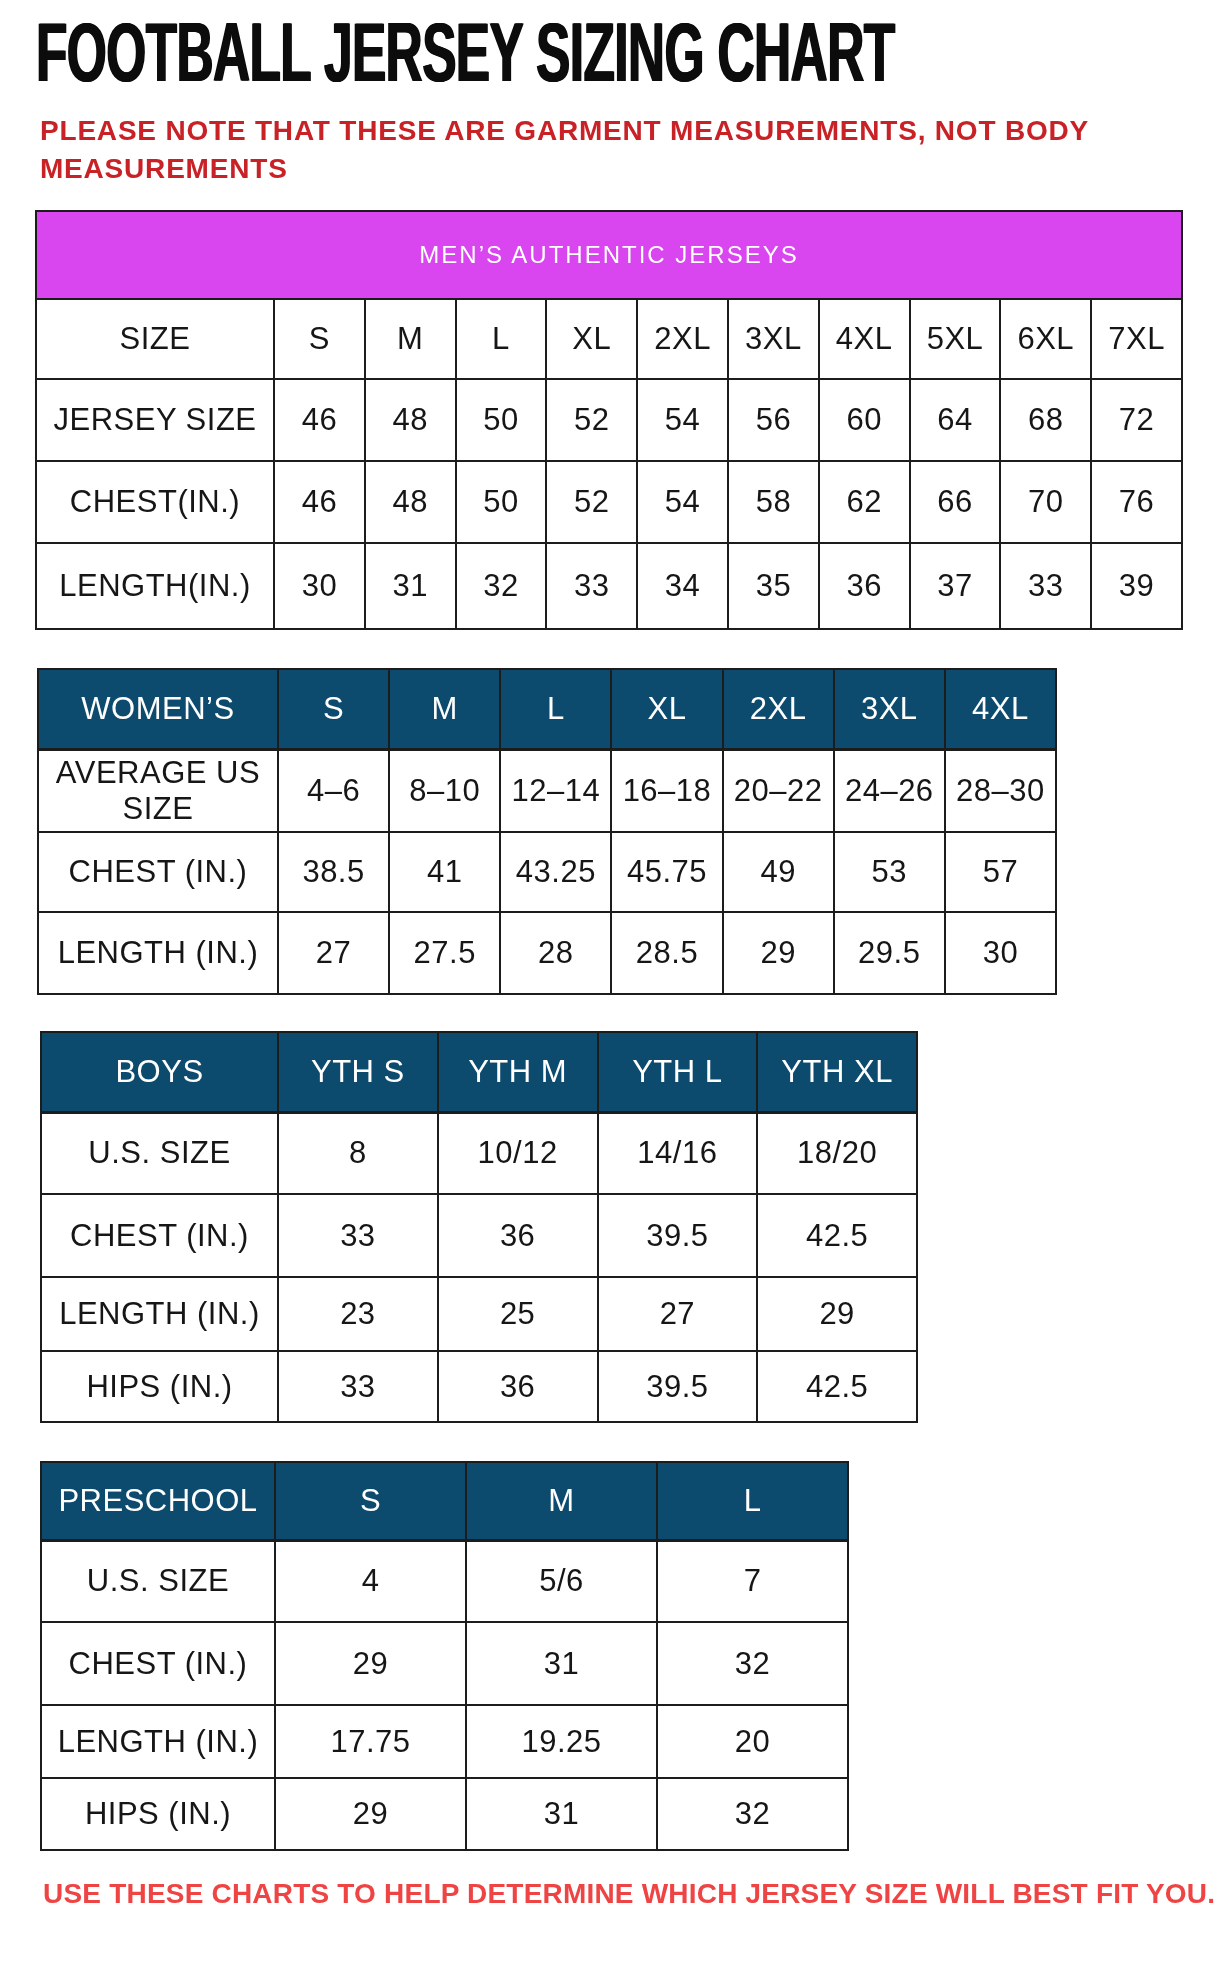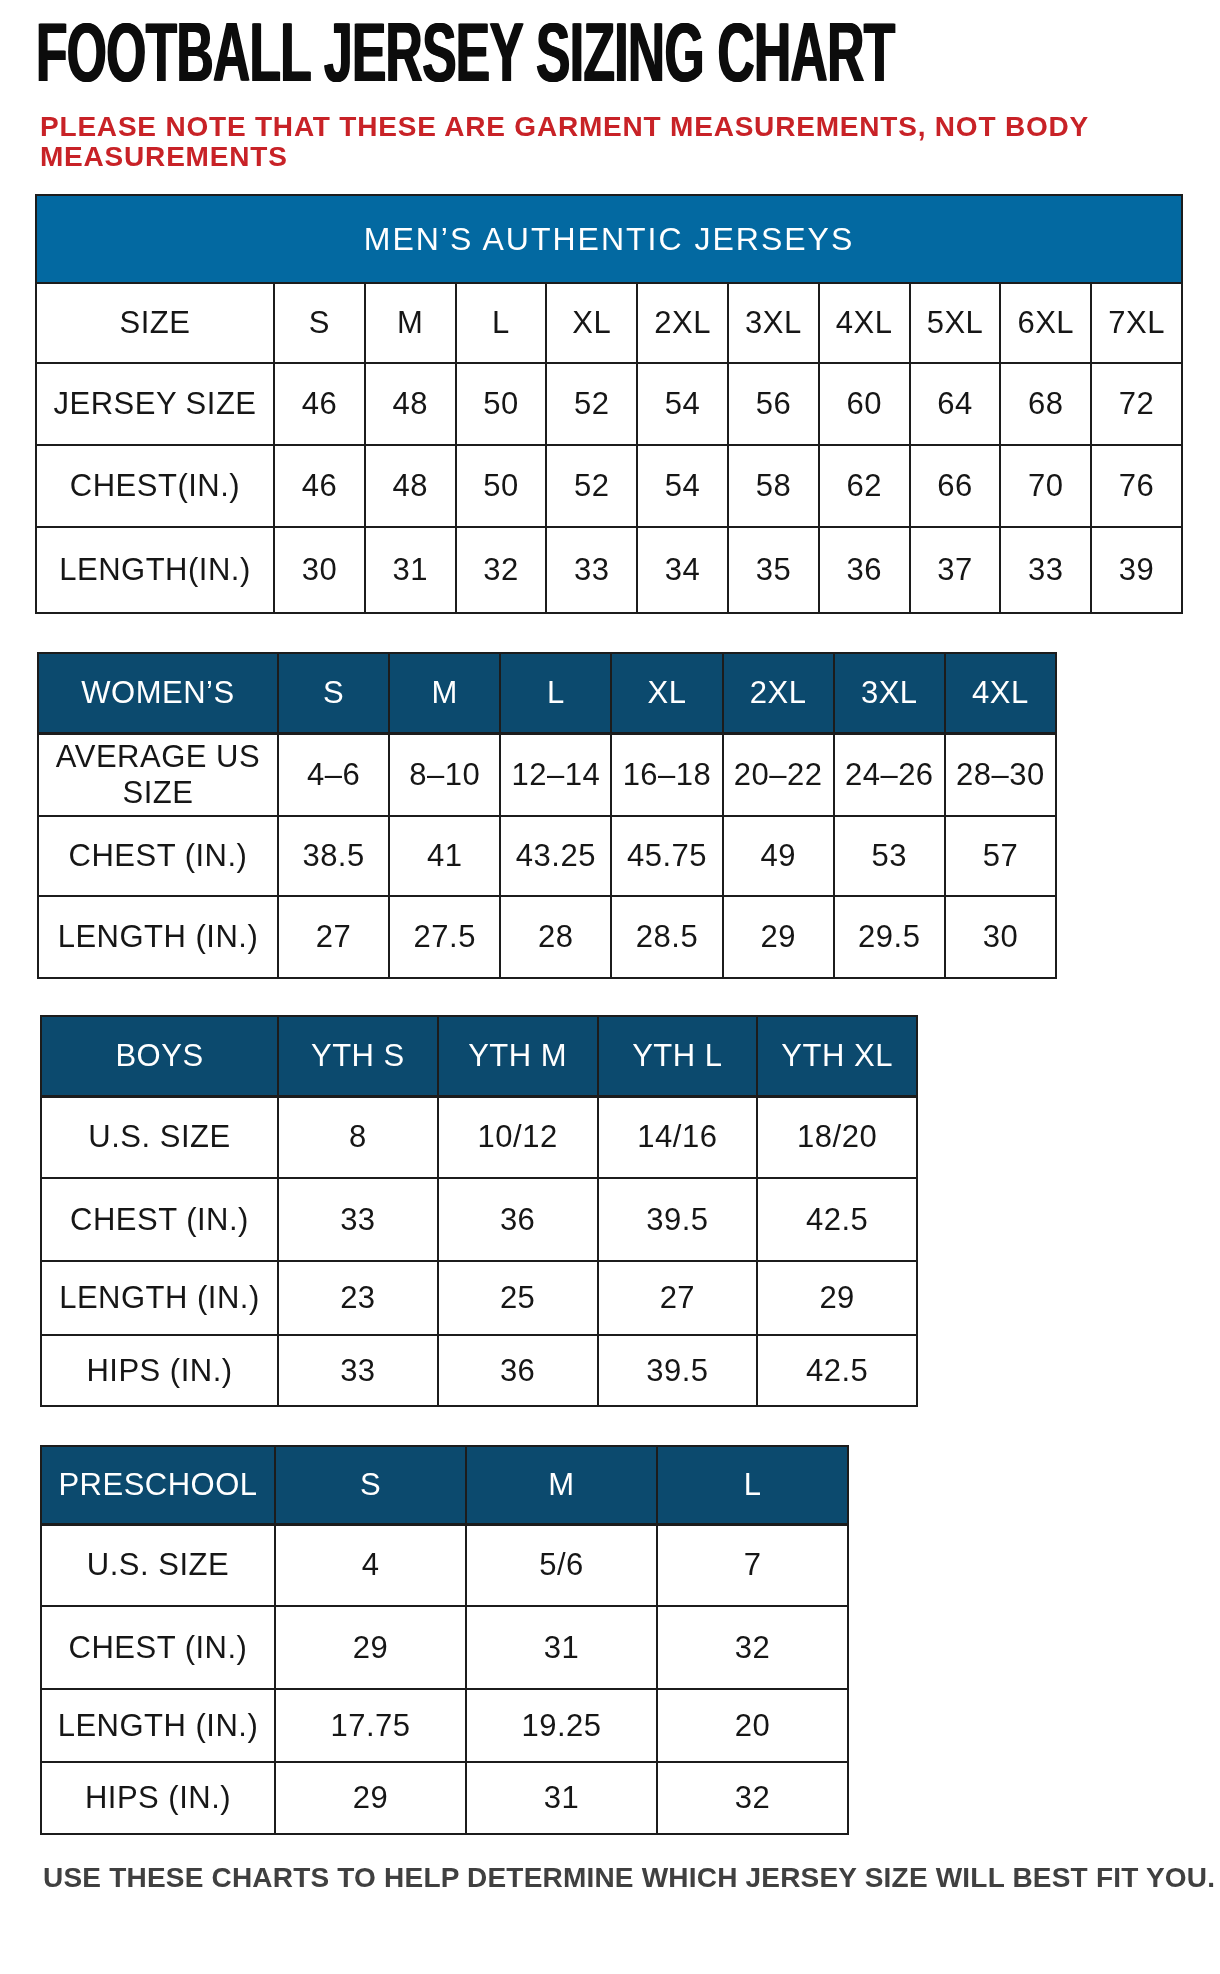--- a/index.html
+++ b/index.html
@@ -13,39 +13,39 @@
   .title { margin:20px 0 0 36px; height:66px; white-space:nowrap;text-align:right; }
   .title span {
     display:inline-block; font-size:83px; line-height:66px; font-weight:700;
     color:#0c0c0c; letter-spacing:-1px;
     transform:scaleX(0.62); transform-origin:0 50%;
     text-shadow:1.2px 0 0 #0c0c0c, -1.2px 0 0 #0c0c0c;
     white-space:nowrap;
   }
   .note {
     margin:26px 0 0 40px; width:1135px;
-    color:#c82227; font-size:28px; line-height:30px; font-weight:700;
+    color:#c82227; font-size:28px; line-height:38px; font-weight:700;
     letter-spacing:0.8px;
   }
   .footer-note {
     margin:27px 0 0 43px;
-    color:#404040; font-size:28px; font-weight:700; letter-spacing:0.2px;
+    color:#ef4444; font-size:28px; font-weight:700; letter-spacing:0.2px;
     white-space:nowrap;
   }
   
   table { border-collapse:collapse; table-layout:fixed; }
   td {
     border:2px solid #1c1c1c; text-align:center; vertical-align:middle;
     font-size:31px; line-height:1.15; color:#161616; letter-spacing:0.5px;
     padding:0 4px; overflow:hidden;
   }
   td.lbl { padding:0 14px; }
   tr.gray td { background:#0c4a6e; color:#ffffff; border-bottom-width:3px; }
   td.banner {
-    background:#0369a1; color:#ffffff; font-size:32px; letter-spacing:2px;
+    background:#d946ef; color:#ffffff; font-size:24px; letter-spacing:2px;
   }
   
   .mens { margin:22px 0 0 35px; width:1148px; }
   .mens col.lab { width:238px; }
   .mens tr:nth-child(1){ height:88px; }
   .mens tr:nth-child(2){ height:80px; }
   .mens tr:nth-child(3){ height:82px;margin-top:40px; }
   .mens tr:nth-child(4){ height:82px; }
   .mens tr:nth-child(5){ height:86px; }
   

